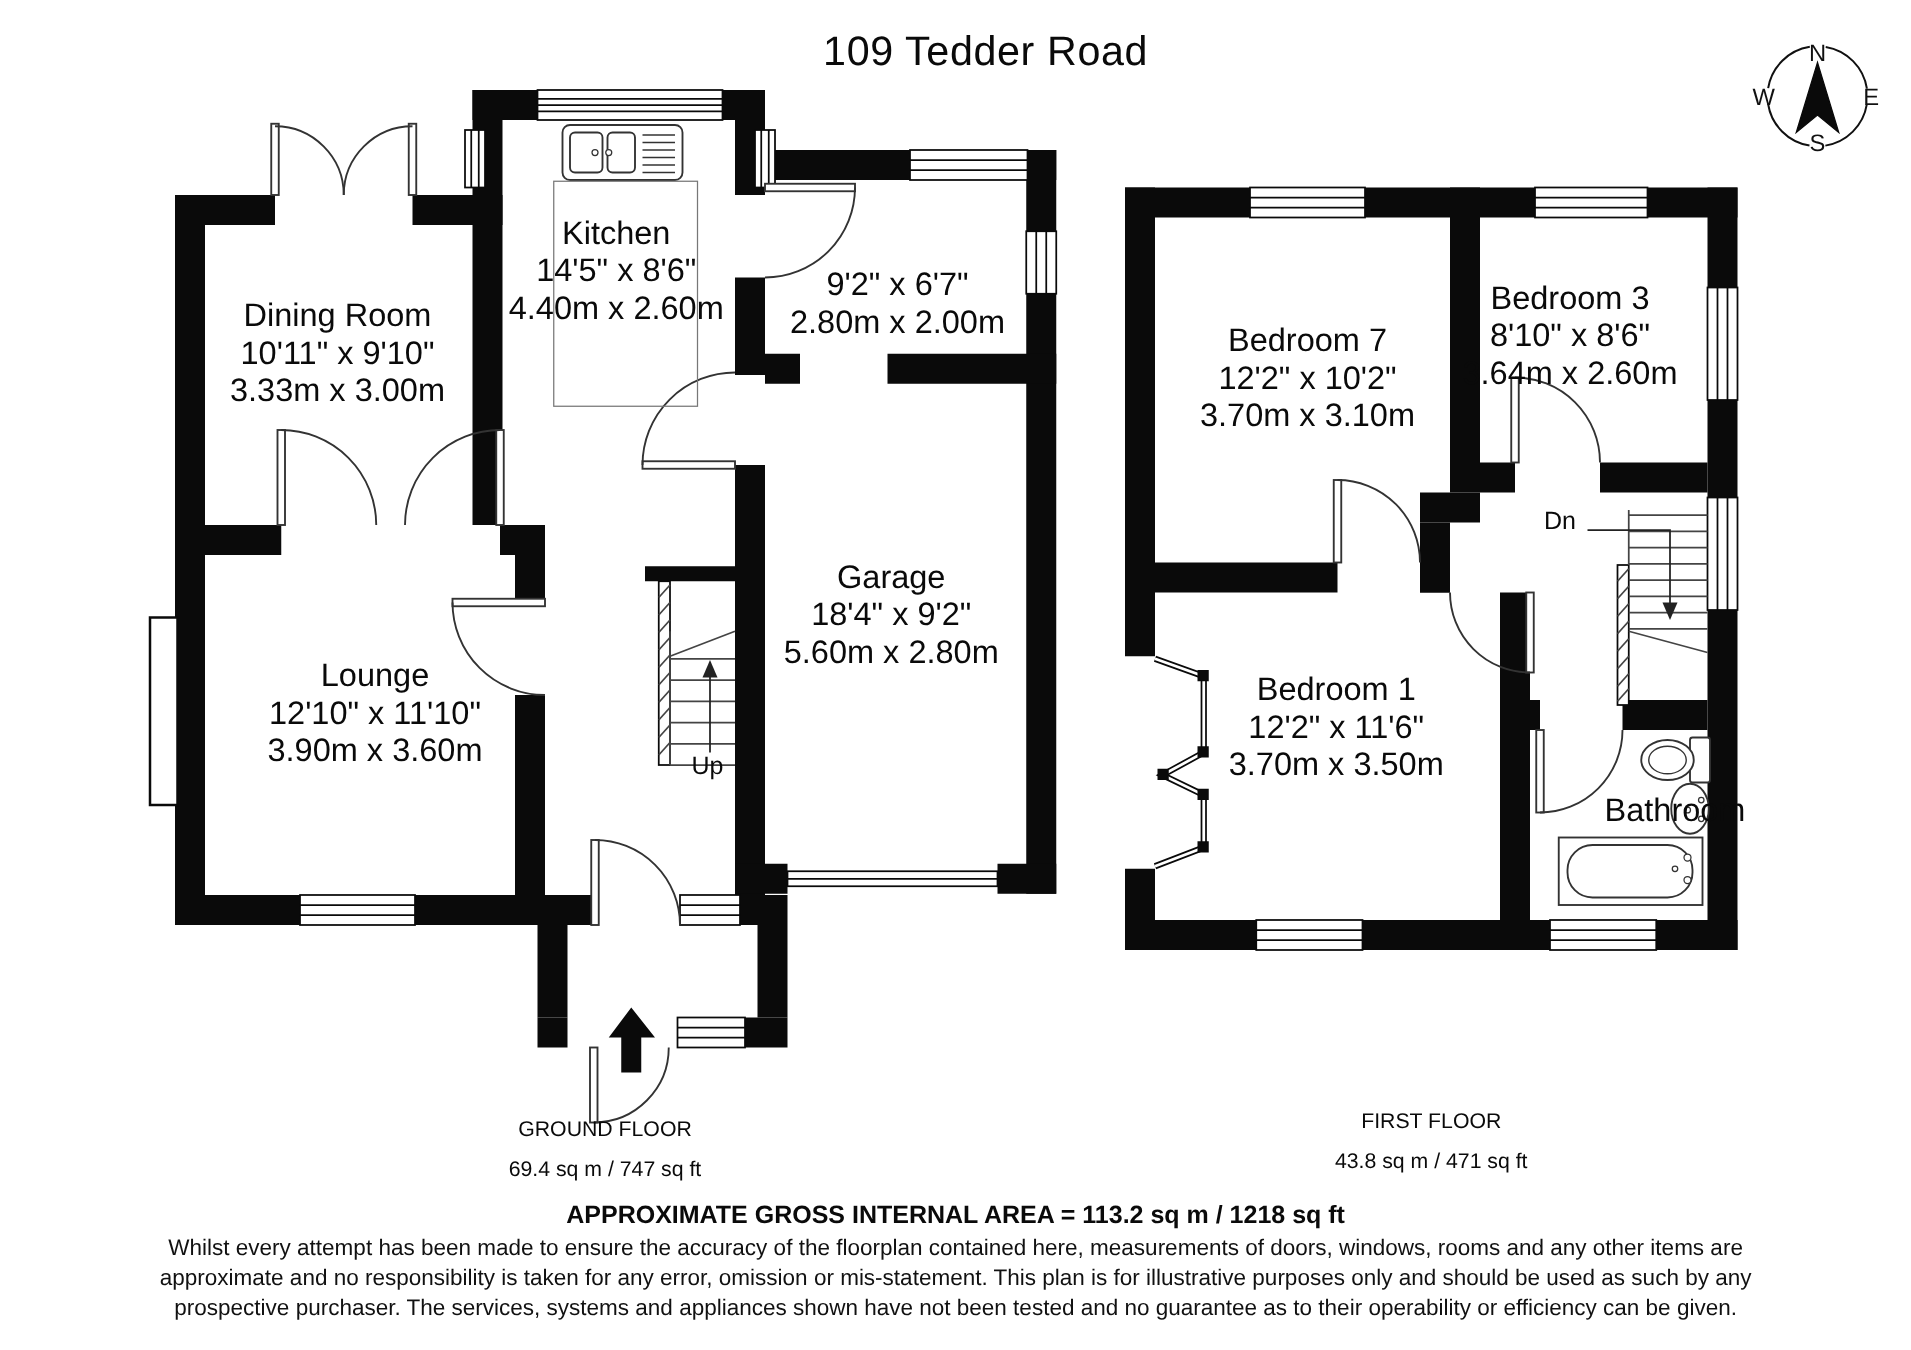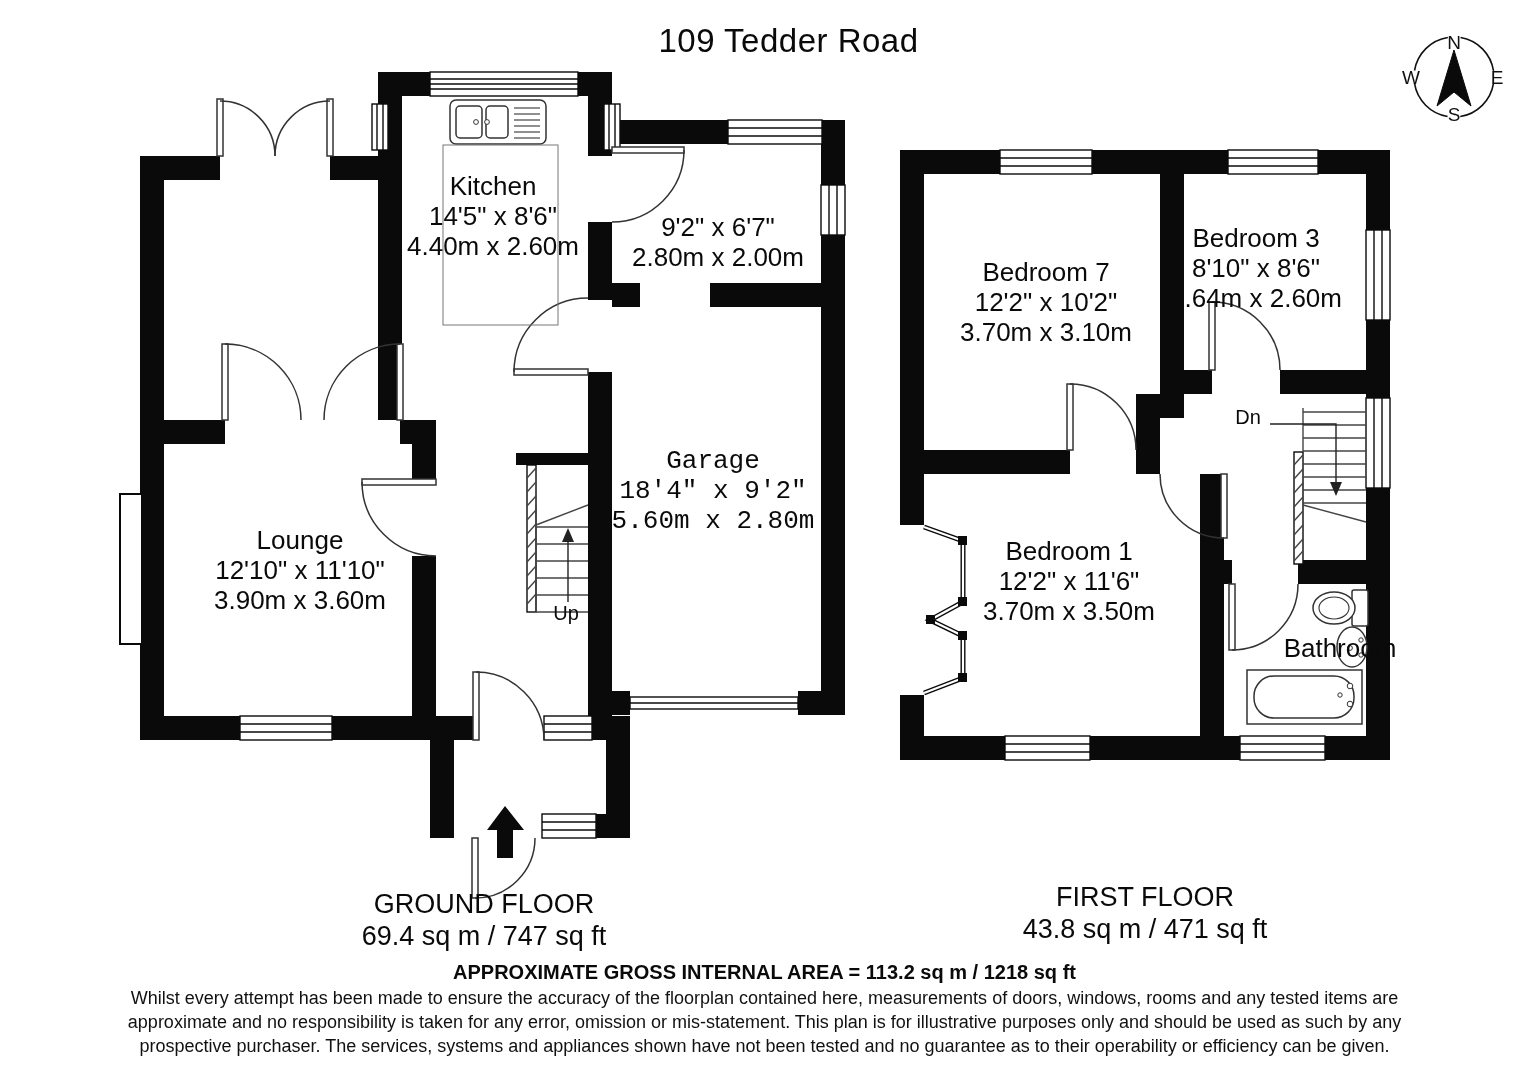--- a/index.html
+++ b/index.html
@@ -5,21 +5,21 @@
   html,body{margin:0;padding:0;background:#ffffff;}
   .plan-root{
     position:relative;width:1529px;height:1080px;background:#ffffff;overflow:hidden;
     font-family:"Liberation Sans","DejaVu Sans",sans-serif;color:#0a0a0a;
   }
   .plan-svg{position:absolute;left:0;top:0;}
   .abs{position:absolute;}
   .page-title{width:100%;text-align:center;top:22px;font-size:33px;letter-spacing:.5px;padding-left:24px;}
   .room-label{width:260px;text-align:center;font-size:26px;line-height:30px;white-space:nowrap;}
   .stair-label{width:80px;text-align:center;font-size:20px;line-height:28px;}
-  .floor-label{width:380px;text-align:center;font-size:27px;line-height:32px;}
+  .floor-label{width:380px;text-align:center;font-size:17px;line-height:32px;}
   .gross-line{width:100%;text-align:center;top:961px;font-size:20px;font-weight:bold;}
   .disclaimer{width:100%;text-align:center;top:986px;font-size:18px;line-height:24px;color:#111;}
   .compass-letter{font-size:19px;fill:#111;}
   svg text{font-family:"Liberation Sans","DejaVu Sans",sans-serif;}
 </style>
 </head>
 <body>
 
 <div class="plan-root">
 
@@ -359,39 +359,44 @@
         <rect x="1254" y="676" width="100" height="42" rx="20"></rect>
         <circle cx="1350" cy="686" r="2.8" stroke-width="1"></circle>
         <circle cx="1350" cy="704" r="2.8" stroke-width="1"></circle>
         <circle cx="1340" cy="695" r="2.2" stroke-width="1"></circle>
       </g>
     </g>
   </svg>
 
   <div class="abs page-title">109 Tedder Road</div>
 
+  <div class="abs room-label" style="left:140px;top:237px;">
+    <div>Dining Room</div>
+    <div>10'11" x 9'10"</div>
+    <div>3.33m x 3.00m</div>
+  </div>
 
   <div class="abs room-label" style="left:363px;top:171px;">
     <div>Kitchen</div>
     <div>14'5" x 8'6"</div>
     <div>4.40m x 2.60m</div>
   </div>
 
   <div class="abs room-label" style="left:588px;top:212px;">
     <div>9'2" x 6'7"</div>
     <div>2.80m x 2.00m</div>
   </div>
 
   <div class="abs room-label" style="left:170px;top:525px;">
     <div>Lounge</div>
     <div>12'10" x 11'10"</div>
     <div>3.90m x 3.60m</div>
   </div>
 
-  <div class="abs room-label" style="left:583px;top:446px;font-family:Liberation Mono, monospace;">
+  <div class="abs room-label" style="left:583px;top:446px;">
     <div>Garage</div>
     <div>18'4" x 9'2"</div>
     <div>5.60m x 2.80m</div>
   </div>
 
   <div class="abs stair-label" style="left:526px;top:599px;">Up</div>
 
   <div class="abs room-label" style="left:916px;top:257px;">
     <div>Bedroom 7</div>
     <div>12'2" x 10'2"</div>
@@ -422,18 +427,18 @@
   </div>
 
   <div class="abs floor-label" style="left:955px;top:881px;">
     <div>FIRST FLOOR</div>
     <div>43.8 sq m / 471 sq ft</div>
   </div>
 
   <div class="abs gross-line">APPROXIMATE GROSS INTERNAL AREA = 113.2 sq m / 1218 sq ft</div>
 
   <div class="abs disclaimer">
-    <div>Whilst every attempt has been made to ensure the accuracy of the floorplan contained here, measurements of doors, windows, rooms and any tested items are</div>
+    <div>Whilst every attempt has been made to ensure the accuracy of the floorplan contained here, measurements of doors, windows, rooms and any other items are</div>
     <div>approximate and no responsibility is taken for any error, omission or mis-statement. This plan is for illustrative purposes only and should be used as such by any</div>
     <div>prospective purchaser. The services, systems and appliances shown have not been tested and no guarantee as to their operability or efficiency can be given.</div>
   </div>
 
 </div>
 
 </body></html>

